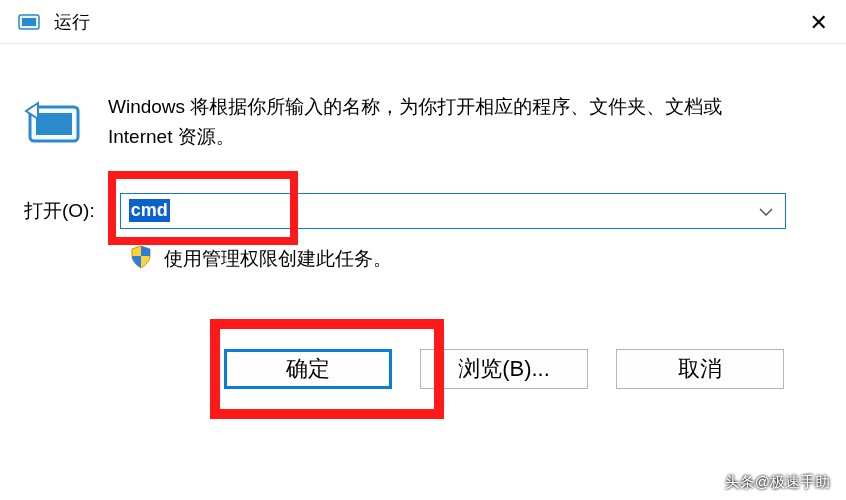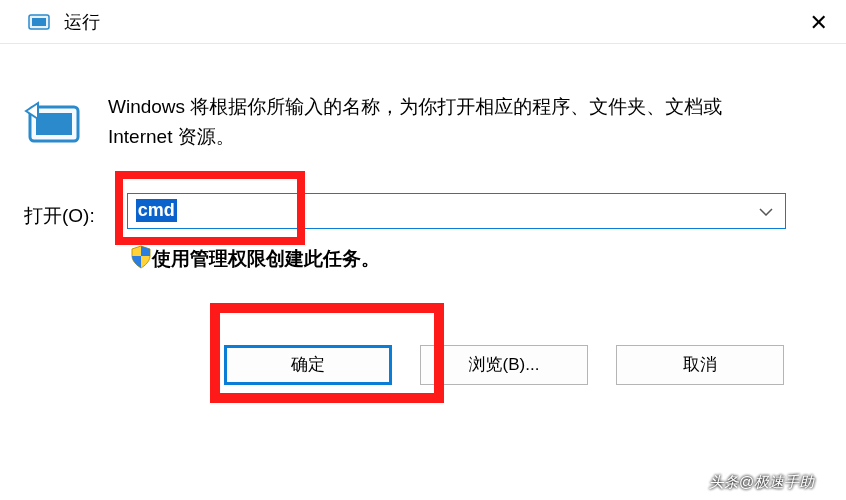--- a/index.html
+++ b/index.html
@@ -8,21 +8,21 @@
       height: 500px;
       font-family: "Microsoft YaHei", "Segoe UI", sans-serif;
       background: #ffffff;
       position: relative;
       overflow: hidden;
     }
     .titlebar {
       height: 44px;
       display: flex;
       align-items: center;
-      padding: 0 28px;
+      padding: 0 18px;
       border-bottom: 1px solid #e8e8e8;
       position: relative;
     }
     .title-icon {
       width: 22px;
       height: 20px;
       margin-right: 14px;
     }
     .title-text {
       font-size: 18px;
@@ -52,22 +52,22 @@
       flex-shrink: 0;
       margin-top: 6px;
     }
     .description {
       font-size: 19px;
       line-height: 1.6;
       color: #000;
     }
     .open-row {
       display: flex;
-      align-items: flex-end;
-      gap: 32px;
+      align-items: center;
+      gap: 25px;
       margin-bottom: 16px;
     }
     .open-label {
       font-size: 19px;
       color: #000;
     }
     .combo-wrap {
       position: relative;
       flex: 1;
     }
@@ -102,65 +102,63 @@
       position: absolute;
       right: 12px;
       top: 50%;
       transform: translateY(-50%);
       font-size: 14px;
       color: #444;
     }
     .admin-row {
       display: flex;
       align-items: center;
+      gap: 12px;
       margin-left: 106px;
-      margin-bottom: 60px;
-      font-weight: bold;
+      margin-bottom: 76px;
     }
     .admin-text {
       font-size: 19px;
       color: #000;
     }
     .button-row {
       display: flex;
       gap: 28px;
       justify-content: flex-end;
       padding-right: 2px;
       position: relative;
     }
     .btn {
       width: 168px;
       height: 40px;
       background: #fdfdfd;
       border: 1px solid #b5b5b5;
-      font-size: 17px;
+      font-size: 22px;
       display: flex;
       align-items: center;
       justify-content: center;
       cursor: pointer;
-      margin-top: 12px;
     }
     .btn-ok {
       border: 3px solid #0a7dd6;
     }
     .highlight-ok {
       position: absolute;
       border: 10px solid #ff1a1a;
       pointer-events: none;
       z-index: 5;
     }
     .watermark {
       position: absolute;
-      right: 32px;
+      right: 16px;
       bottom: 8px;
       font-size: 15px;
       color: #fff;
       text-shadow: 0 0 3px #000, 0 0 3px #000;
       opacity: 0.9;
-      font-style: italic;
     }
   </style>
 </head>
 <body>
 
 <div class="titlebar">
   <span class="title-icon">
     <svg viewBox="0 0 22 20" width="22" height="20">
       <rect x="1" y="3" width="20" height="14" rx="2" fill="#e8f2fb" stroke="#2b8acb" stroke-width="1.5"></rect>
       <rect x="4" y="6" width="14" height="8" fill="#2b8acb"></rect>

